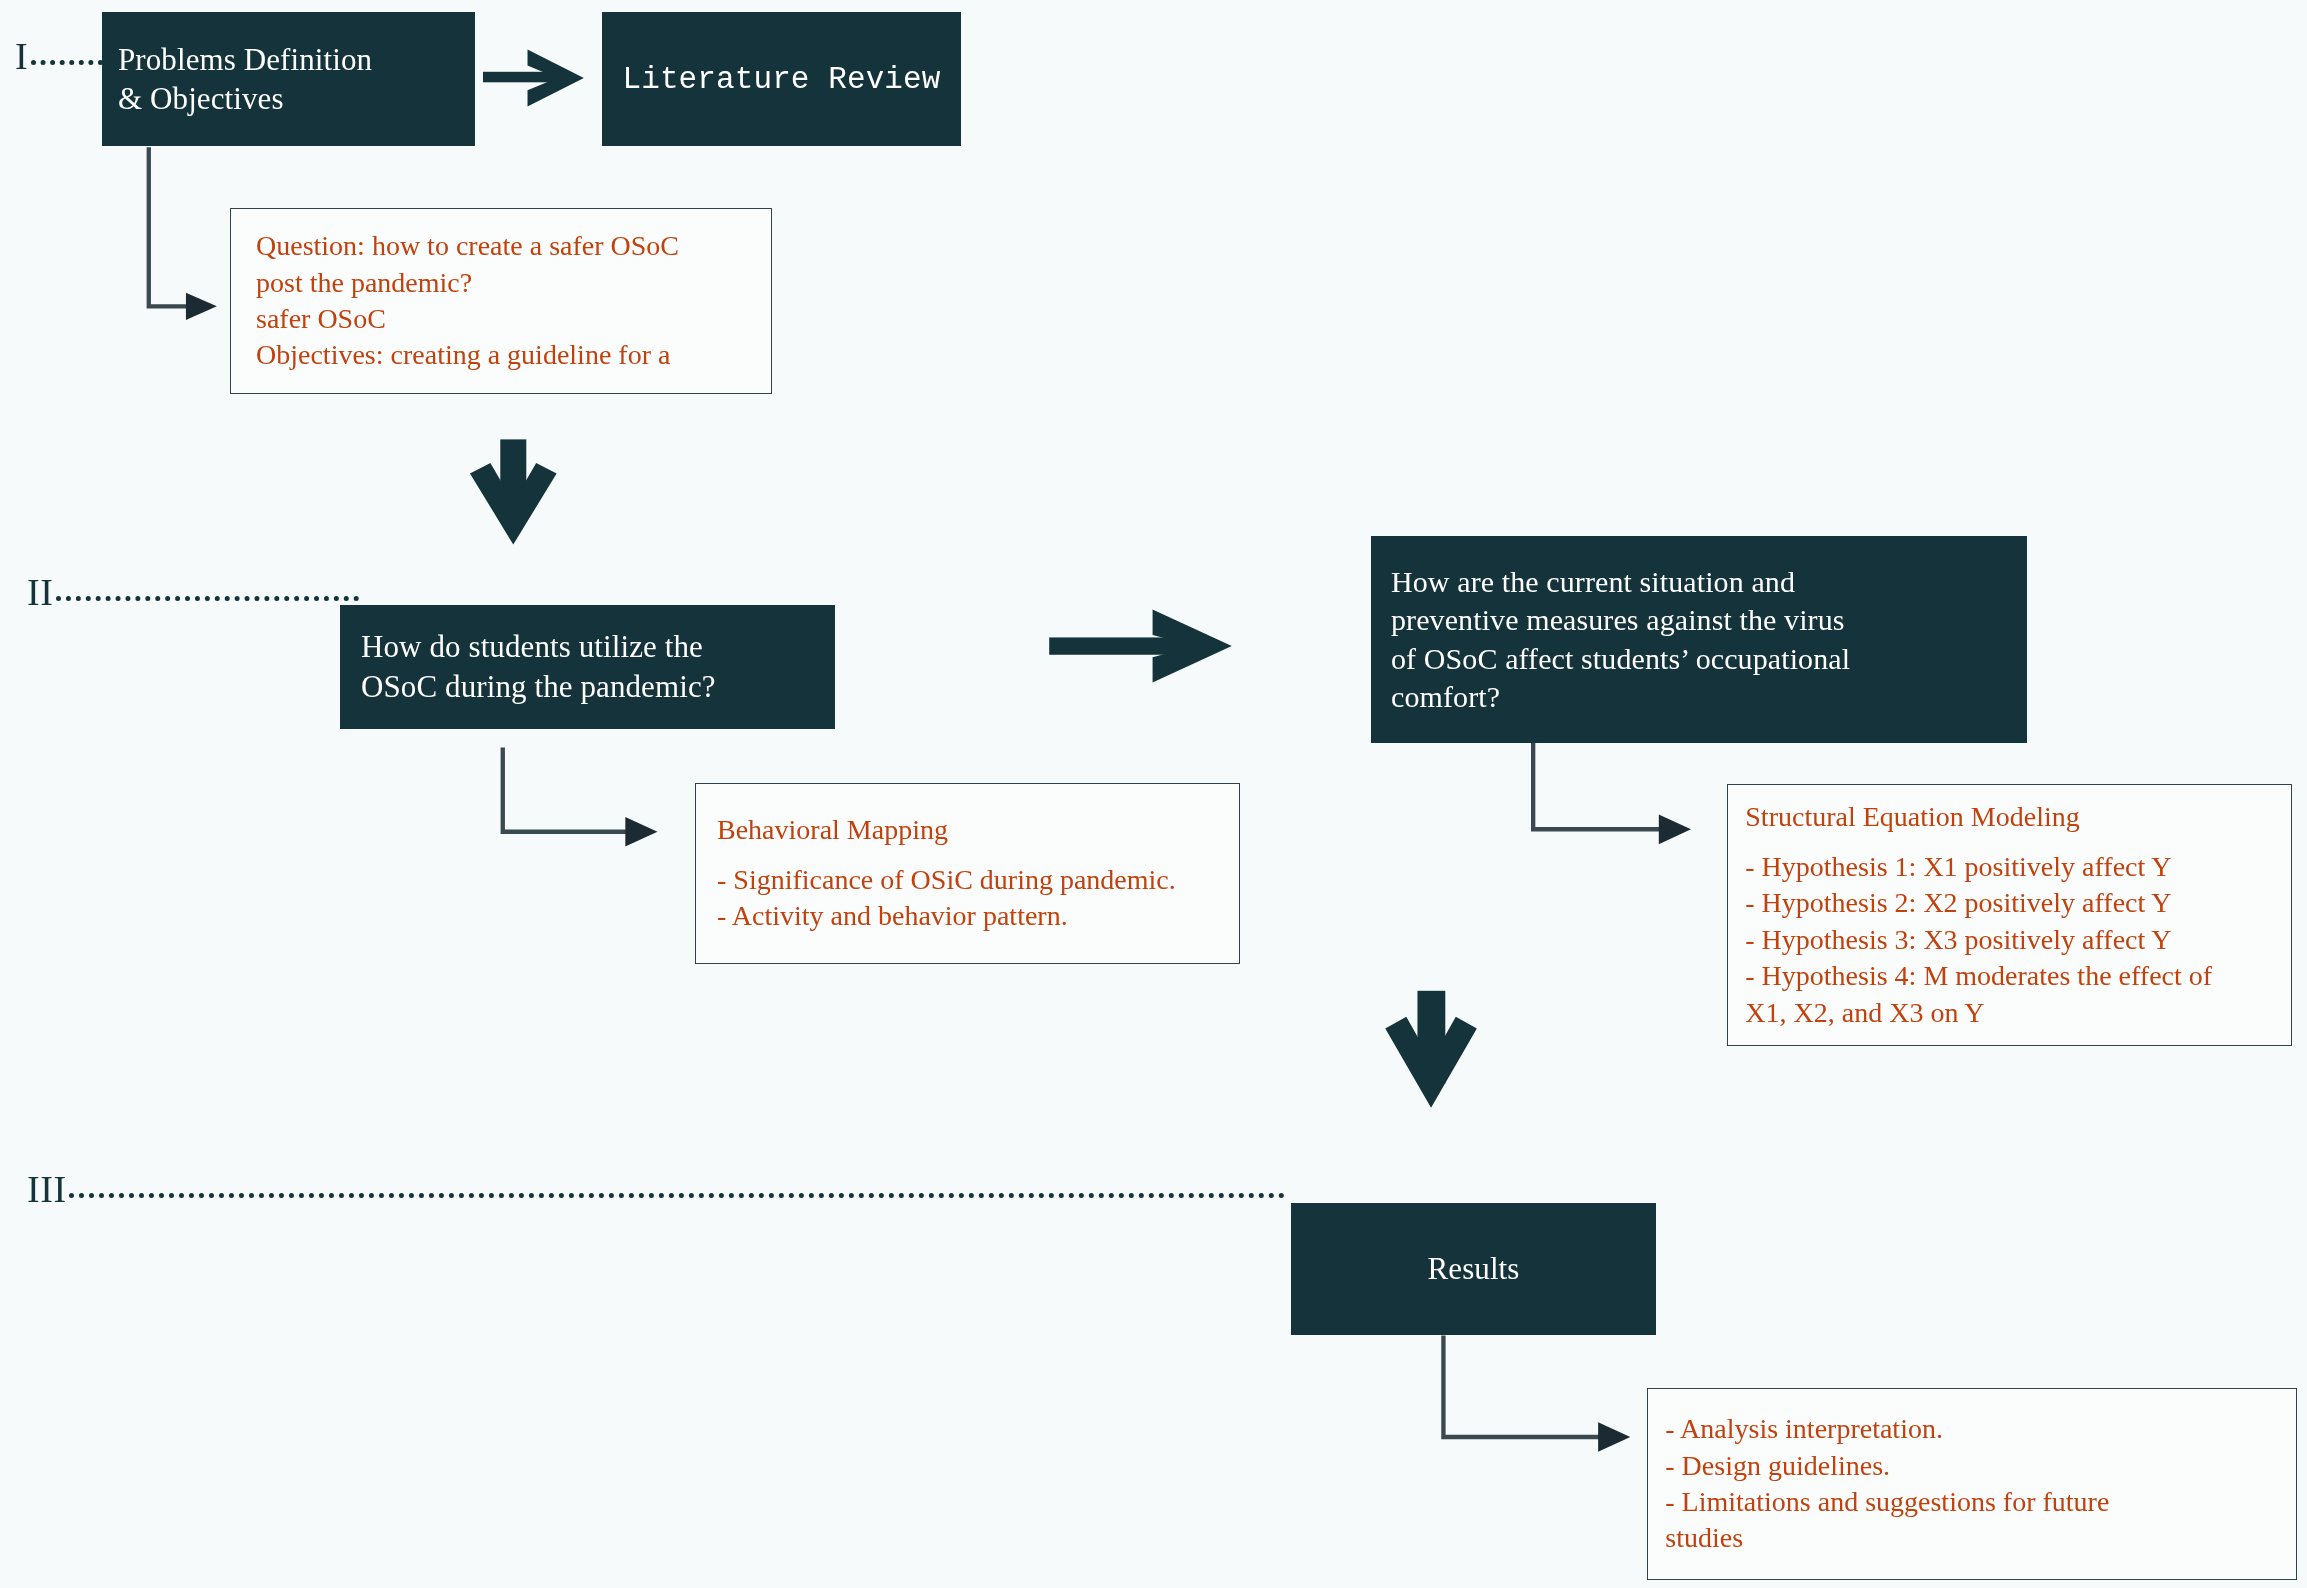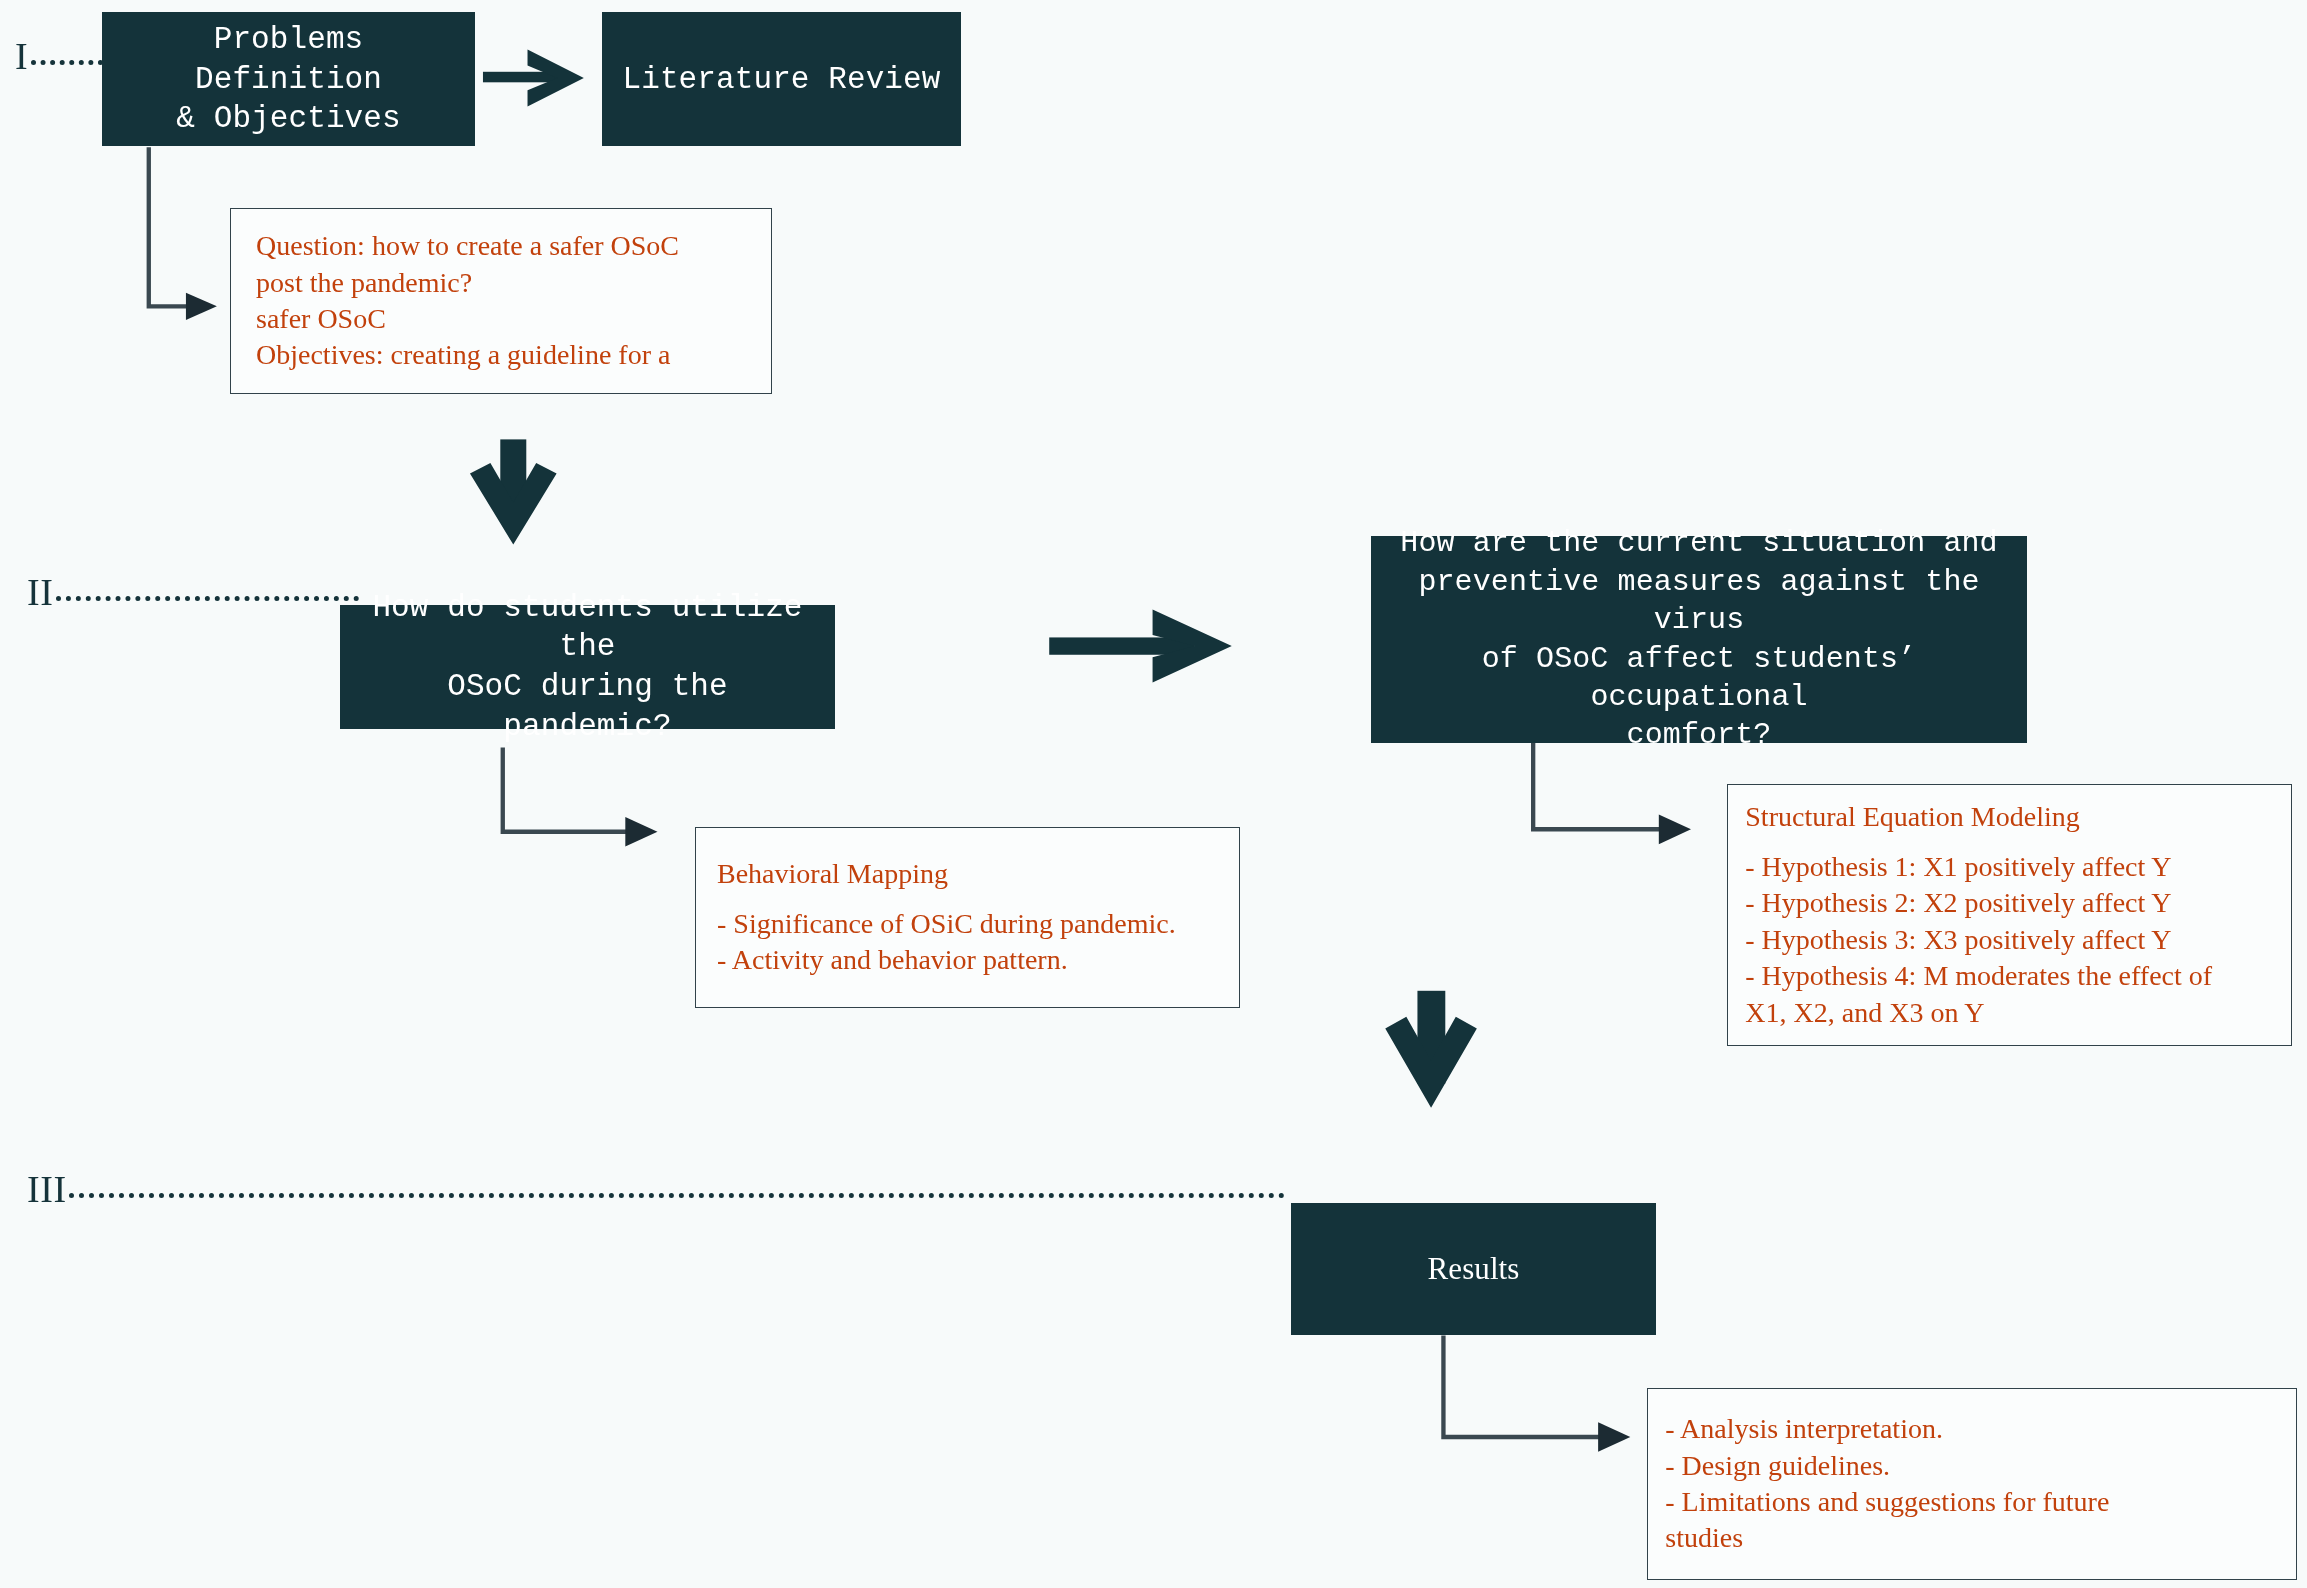--- a/index.html
+++ b/index.html
@@ -49,21 +49,21 @@
     display: flex;
     align-items: center;
     font-size: 31px;
     line-height: 1.28;
     letter-spacing: 0.1px;
   }
   .dark-box .inner {
     width: 100%;
   }
   .dark-box.center-txt { justify-content: center; text-align: center; }
-  .dark-box.left-txt   { justify-content: flex-start; text-align: center; font-family: Liberation Mono, monospace; }
+  .dark-box.left-txt   { justify-content: flex-start; text-align: left; }
 
   
   .light-box {
     position: absolute;
     background: #fbfdfd;
     border: 1.9px solid #31424a;
     box-sizing: border-box;
     color: #c2410c;
     font-size: 28px;
     line-height: 1.30;
@@ -177,21 +177,21 @@
 
   <div class="dark-box left-txt" style="left:1371px; top:536px; width:656px; height:207px; padding:0 20px; font-size:30px;">
     <div class="inner">
       <div>How are the current situation and</div>
       <div>preventive measures against the virus</div>
       <div>of OSoC affect students’ occupational</div>
       <div>comfort?</div>
     </div>
   </div>
 
-  <div class="light-box" style="left:695px; top:783px; width:545px; height:181px; padding:0 21px;margin-top:44px;">
+  <div class="light-box" style="left:695px; top:783px; width:545px; height:181px; padding:0 21px;">
     <div class="inner">
       <div class="lb-title">Behavioral Mapping</div>
       <div class="lb-line">- Significance of OSiC during pandemic.</div>
       <div class="lb-line">- Activity and behavior pattern.</div>
     </div>
   </div>
 
   <div class="light-box" style="left:1727px; top:784px; width:565px; height:262px; padding:0 17.3px;">
     <div class="inner">
       <div class="lb-title">Structural Equation Modeling</div>

